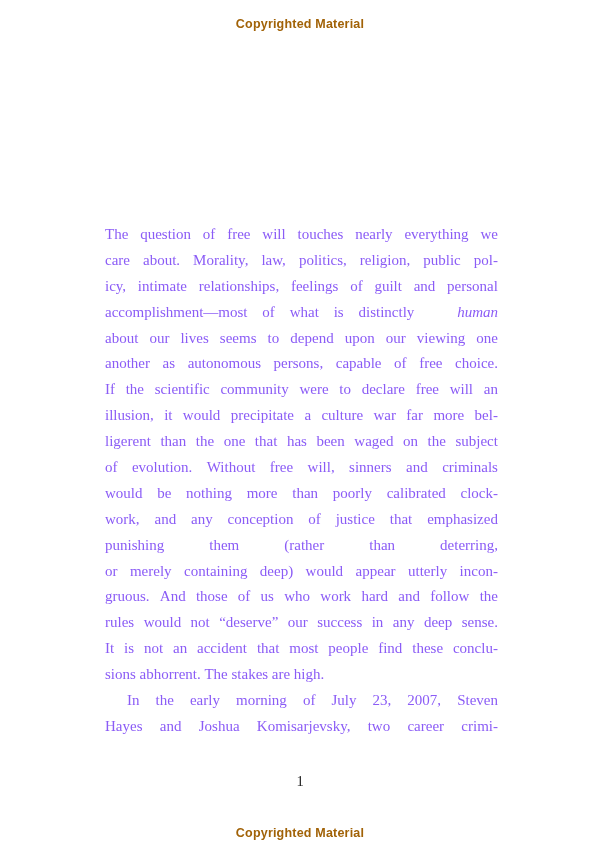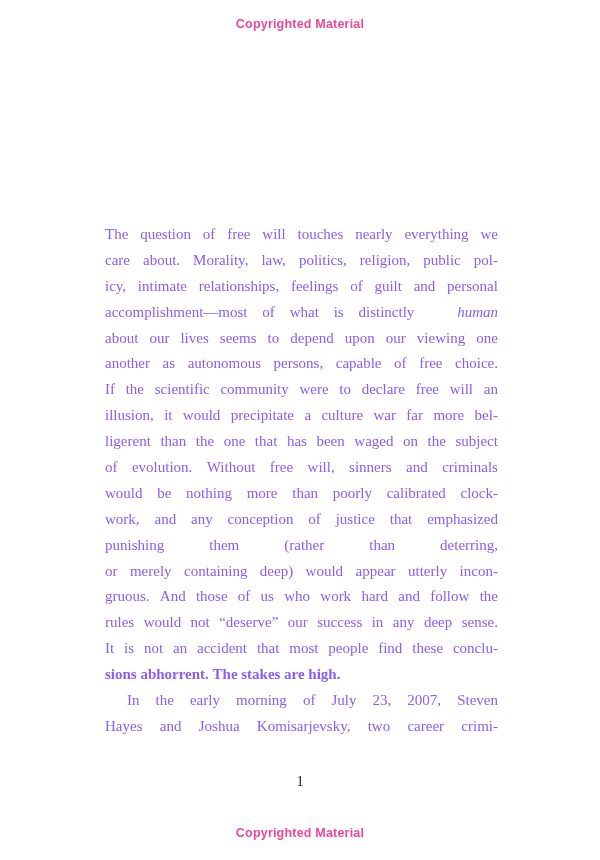--- a/index.html
+++ b/index.html
@@ -17,21 +17,21 @@
   }
   .notice {
     position: absolute;
     left: 0;
     width: 600px;
     text-align: center;
     font-family: "Liberation Sans", "DejaVu Sans", sans-serif;
     font-weight: bold;
     font-size: 12.5px;
     letter-spacing: 0.2px;
-    color: #ec4899;
+    color: #a16207;
   }
   .notice.top { top: 17px; }
   .notice.bottom { top: 826px; }
   .body-text {
     position: absolute;
     left: 105px;
     top: 222px;
     width: 393px;
     font-size: 15px;
     color: #8b5cf6;
@@ -39,21 +39,20 @@
   .line {
     height: 25.9px;
     line-height: 25.9px;
     display: flex;
     justify-content: space-between;
     white-space: nowrap;
   }
   .line.noj {
     justify-content: flex-start;
     gap: 3.7px;
-    font-weight: bold;
   }
   .line.indent { padding-left: 22px; }
   .line i { font-style: italic; margin-left: 28px; }
   .page-number {
     position: absolute;
     left: 0;
     top: 773px;
     width: 600px;
     text-align: center;
     font-size: 14.5px;

